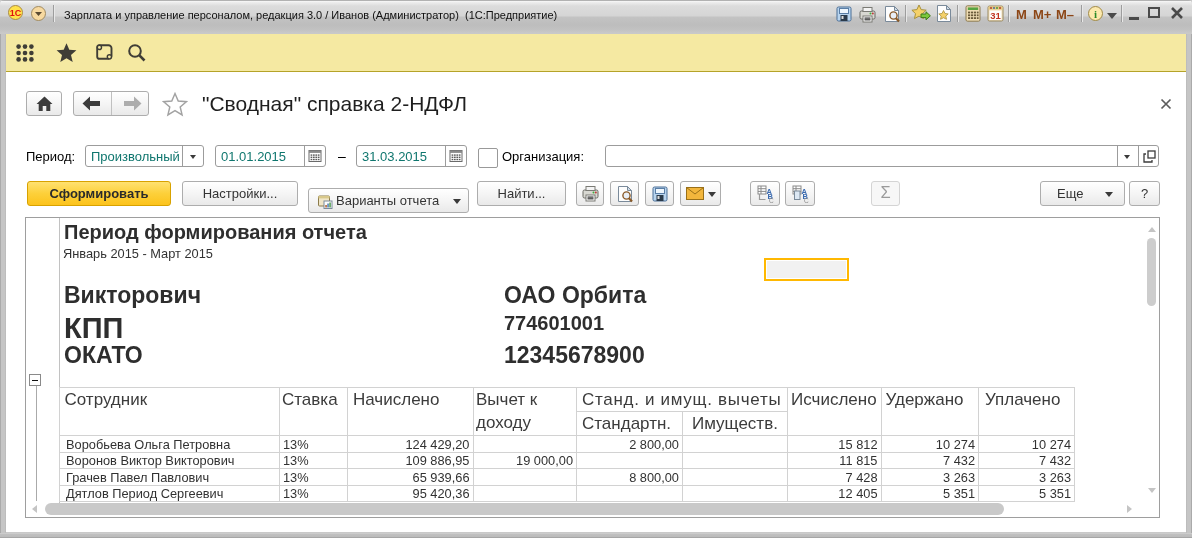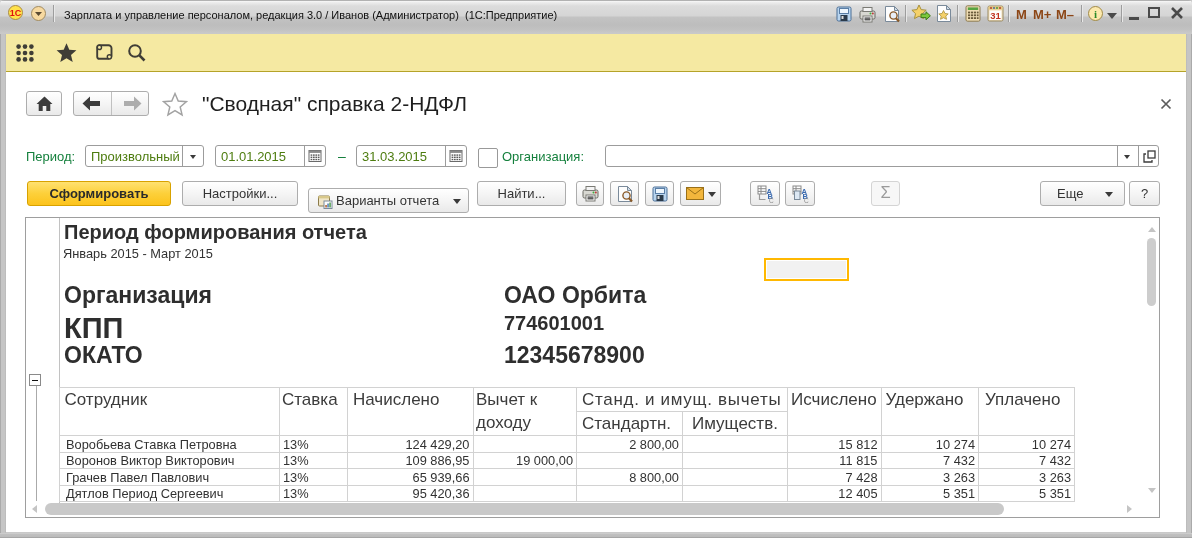--- a/index.html
+++ b/index.html
@@ -17,23 +17,23 @@
 
 #ttext{position:absolute;left:64px;top:9px;font-size:11px;color:#101010;}
 .tsep{position:absolute;top:5px;width:1px;height:17px;background:#9d9d9d;box-shadow:1px 0 0 #e8e8e8;}
 .mtext{position:absolute;top:7px;font-size:13px;font-weight:bold;color:#8c4616;}
 
 .btn{position:absolute;height:25px;box-sizing:border-box;border:1px solid #adadad;border-radius:3px;
  background:linear-gradient(#ffffff,#f4f4f4 55%,#e9e9e9);color:#333;font-size:13px;}
 .btn .lbl{position:absolute;width:100%;text-align:center;top:4px;}
 
 .fld{position:absolute;top:73px;height:22px;box-sizing:border-box;border:1px solid #9c9c9c;border-radius:3px;background:#fff;}
-.fld .txt{position:absolute;left:5px;top:3px;font-size:13px;color:#4d7c0f;}
+.fld .txt{position:absolute;left:5px;top:3px;font-size:13px;color:#0f766e;}
 .fdiv{position:absolute;top:0;width:1px;height:20px;background:#9c9c9c;}
-.lab{position:absolute;font-size:13px;color:#15803d;}
+.lab{position:absolute;font-size:13px;color:#000000;}
 .car{position:absolute;width:0;height:0;border-left:3.5px solid transparent;border-right:3.5px solid transparent;border-top:4.5px solid #3a3a3a;}
 
 #panel{position:absolute;left:25px;top:217px;width:1135px;height:301px;box-sizing:border-box;border:1px solid #9e9e9e;background:#fff;}
 .gl{position:absolute;background:#d2d2d2;}
 .glv{position:absolute;background:#d2d2d2;}
 .hdr{position:absolute;font-size:17px;color:#3c3c3c;white-space:nowrap;}
 .dat{position:absolute;font-size:12.8px;color:#323232;white-space:nowrap;}
 .datr{position:absolute;font-size:12.8px;color:#323232;white-space:nowrap;text-align:right;}
 .big{position:absolute;font-weight:bold;font-size:20px;color:#2e2e2e;white-space:nowrap;}
 </style></head>
@@ -337,21 +337,21 @@
  </div>
  <div id="panel">
   <div class="glv" style="left:32.5px;top:0;width:1px;height:285px;background:#c2c2c2"></div>
   <div class="abs" style="left:3px;top:156px;width:12px;height:12px;box-sizing:border-box;border:1px solid #8a8a8a;background:#fff">
    <div class="abs" style="left:2px;top:4.6px;width:6px;height:1.6px;background:#111"></div>
   </div>
   <div class="glv" style="left:9.5px;top:168px;width:1px;height:115px;background:#aaa"></div>
   <div class="big" style="left:38px;top:3px;font-size:20px">Период формирования отчета</div>
   <div class="dat" style="left:37px;top:28px;font-size:12.8px">Январь 2015 - Март 2015</div>
   <div class="abs" style="left:738px;top:40px;width:85px;height:23px;box-sizing:border-box;border:2px solid #ffb801;background:#f1f1f1;box-shadow:inset 0 0 0 1px #ffffff"></div>
-  <div class="big" style="left:38px;top:64px;font-size:23px">Организация</div>
+  <div class="big" style="left:38px;top:64px;font-size:23px">Викторович</div>
   <div class="big" style="left:478px;top:64px;font-size:23px">ОАО Орбита</div>
   <div class="big" style="left:38px;top:94px;font-size:29px">КПП</div>
   <div class="big" style="left:478px;top:94px;font-size:20px">774601001</div>
   <div class="big" style="left:38px;top:124px;font-size:23px">ОКАТО</div>
   <div class="big" style="left:478px;top:124px;font-size:23px">12345678900</div>
 
   <div class="gl" style="left:33px;top:168.5px;width:1016px;height:1px"></div>
   <div class="gl" style="left:550px;top:193px;width:212px;height:1px"></div>
   <div class="gl" style="left:33px;top:217px;width:1016px;height:1px"></div>
   <div class="gl" style="left:33px;top:233.5px;width:1016px;height:1px"></div>
@@ -374,21 +374,21 @@
   <div class="hdr" style="left:327px;top:171.5px">Начислено</div>
   <div class="hdr" style="left:450px;top:171.5px">Вычет к</div>
   <div class="hdr" style="left:450px;top:194.5px">доходу</div>
   <div class="hdr" style="left:556px;top:171.5px;letter-spacing:.7px">Станд. и имущ. вычеты</div>
   <div class="hdr" style="left:556px;top:195.5px">Стандартн.</div>
   <div class="hdr" style="left:666px;top:195.5px">Имуществ.</div>
   <div class="hdr" style="left:765px;top:171.5px">Исчислено</div>
   <div class="hdr" style="left:859.5px;top:171.5px">Удержано</div>
   <div class="hdr" style="left:959px;top:171.5px">Уплачено</div>
 
-  <div class="dat" style="left:40px;top:218.5px">Воробьева Ставка Петровна</div>
+  <div class="dat" style="left:40px;top:218.5px">Воробьева Ольга Петровна</div>
   <div class="dat" style="left:257px;top:218.5px">13%</div>
   <div class="datr" style="left:0;top:218.5px;width:443.5px">124&nbsp;429,20</div>
   <div class="datr" style="left:0;top:218.5px;width:653px">2&nbsp;800,00</div>
   <div class="datr" style="left:0;top:218.5px;width:851.5px">15&nbsp;812</div>
   <div class="datr" style="left:0;top:218.5px;width:949px">10&nbsp;274</div>
   <div class="datr" style="left:0;top:218.5px;width:1045px">10&nbsp;274</div>
   <div class="dat" style="left:40px;top:235px">Воронов Виктор Викторович</div>
   <div class="dat" style="left:257px;top:235px">13%</div>
   <div class="datr" style="left:0;top:235px;width:443.5px">109&nbsp;886,95</div>
   <div class="datr" style="left:0;top:235px;width:547px">19&nbsp;000,00</div>

